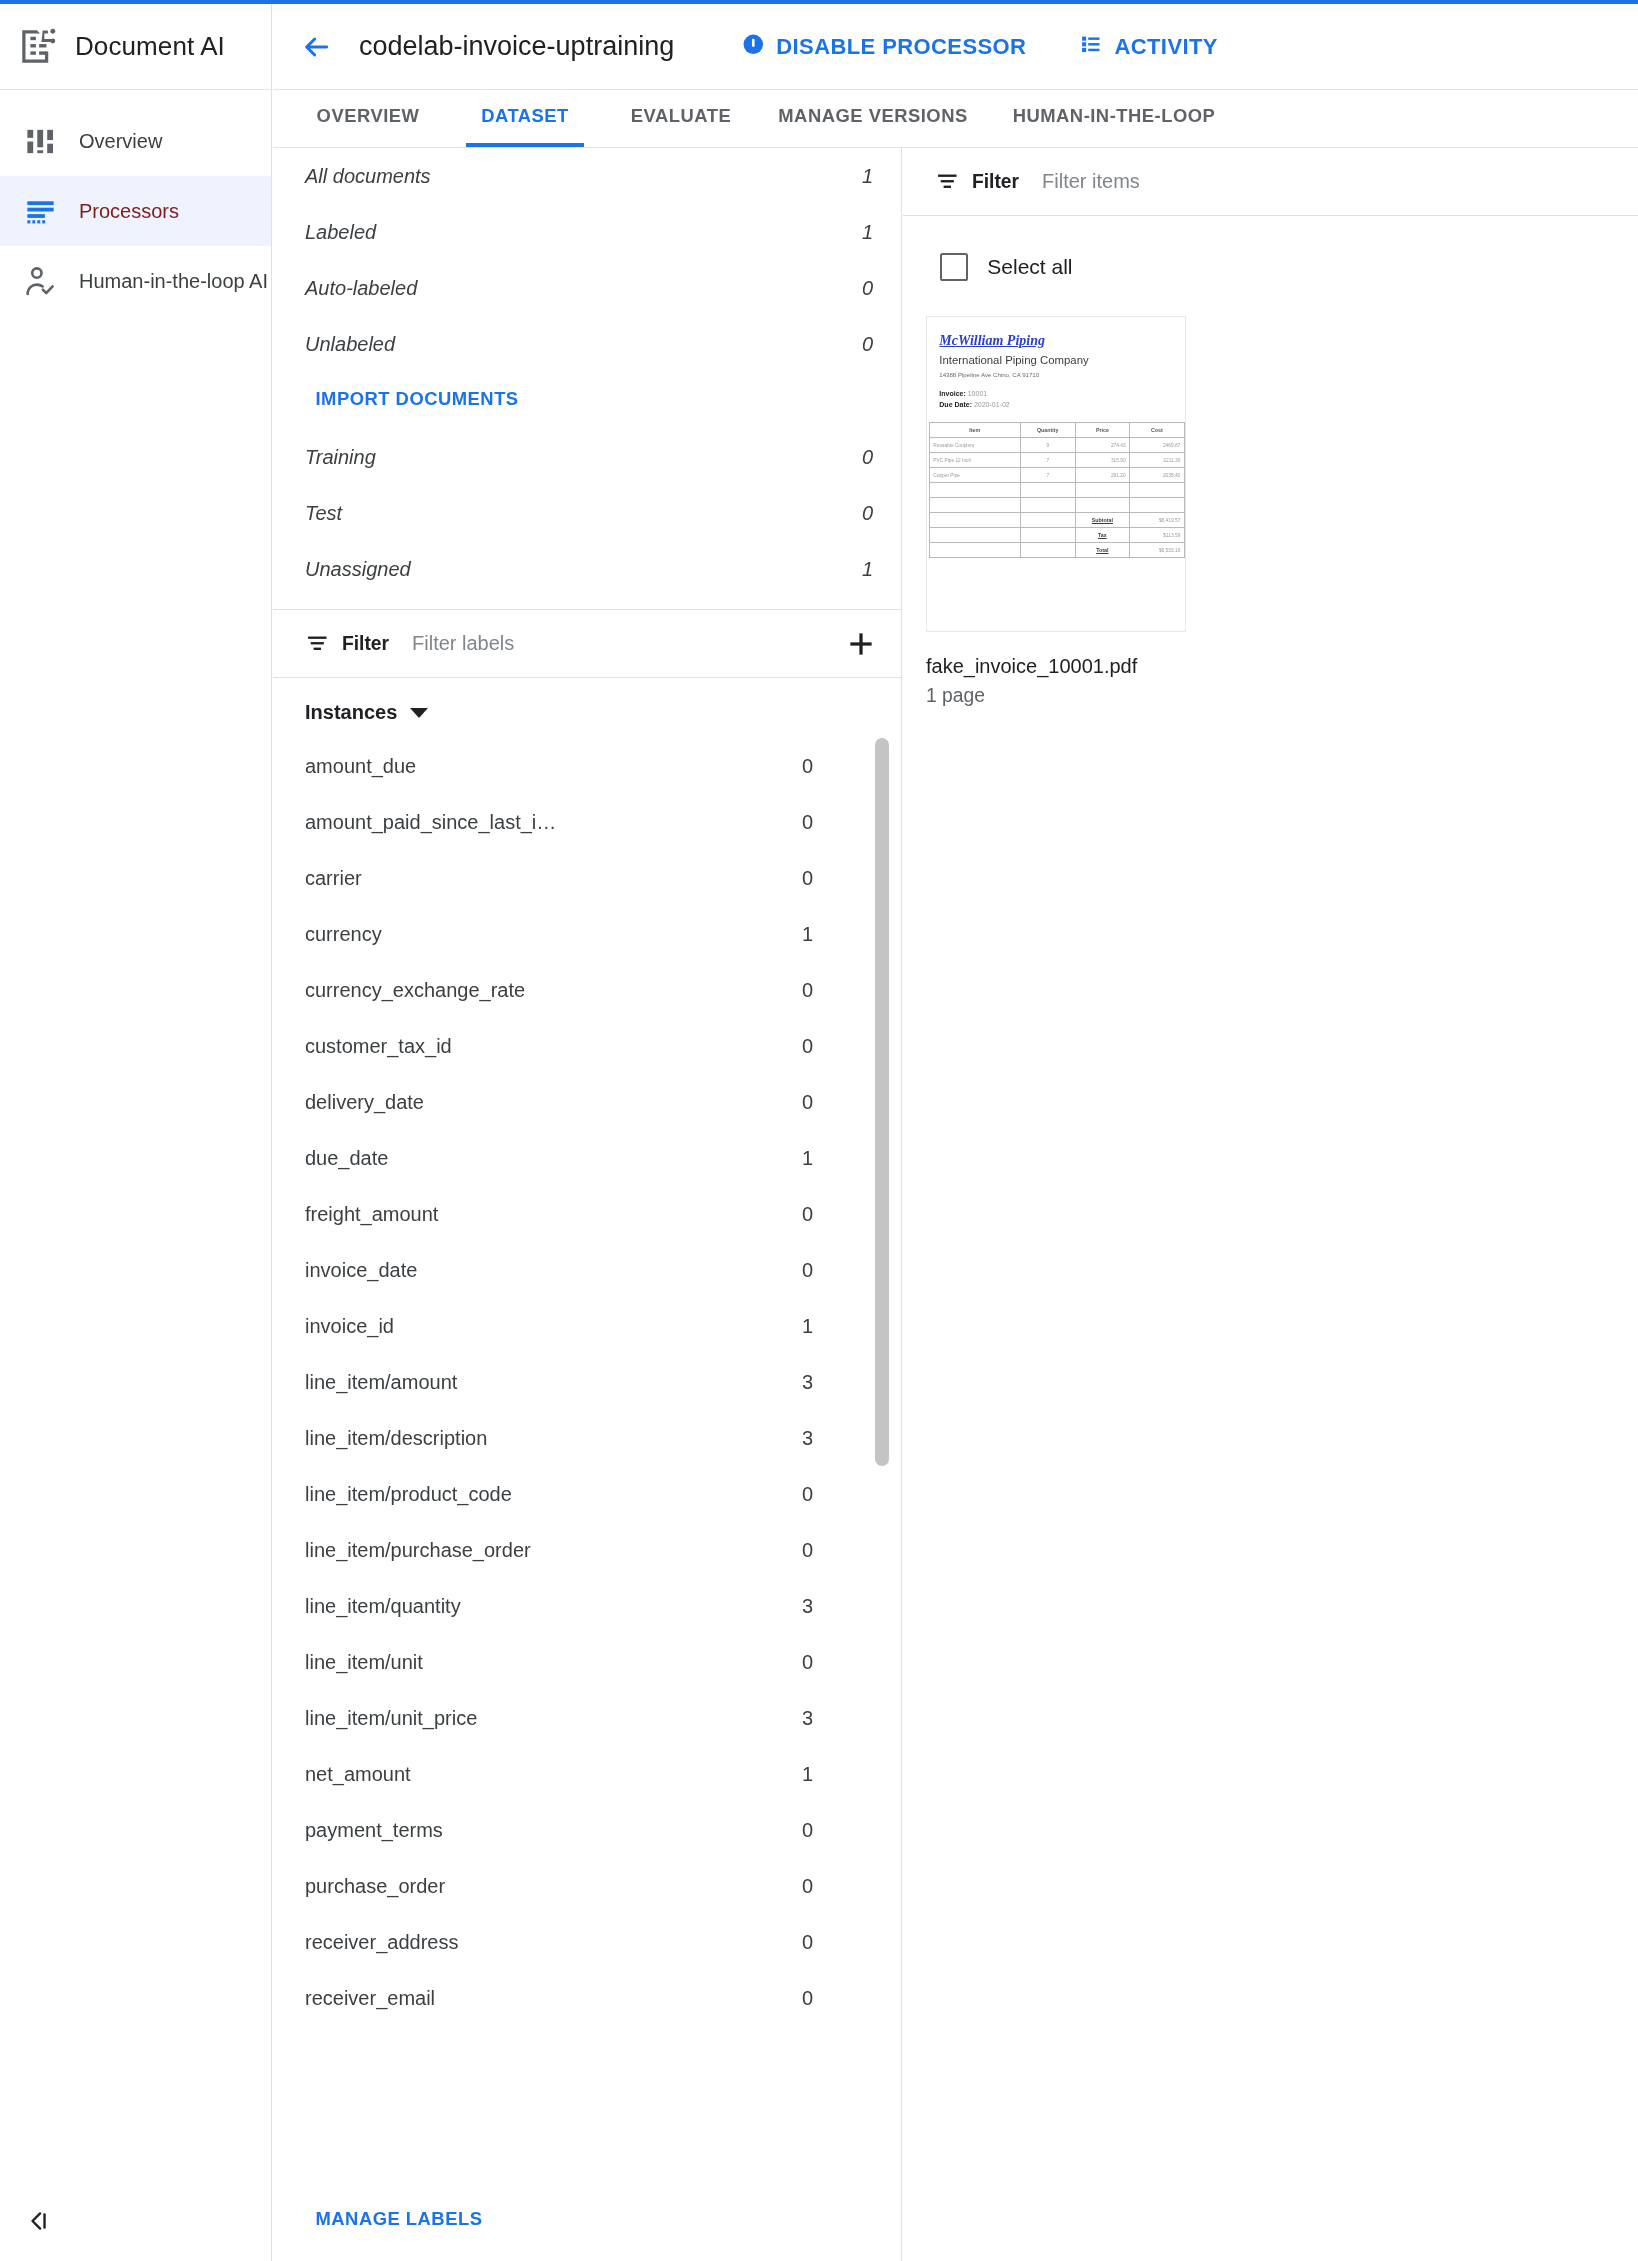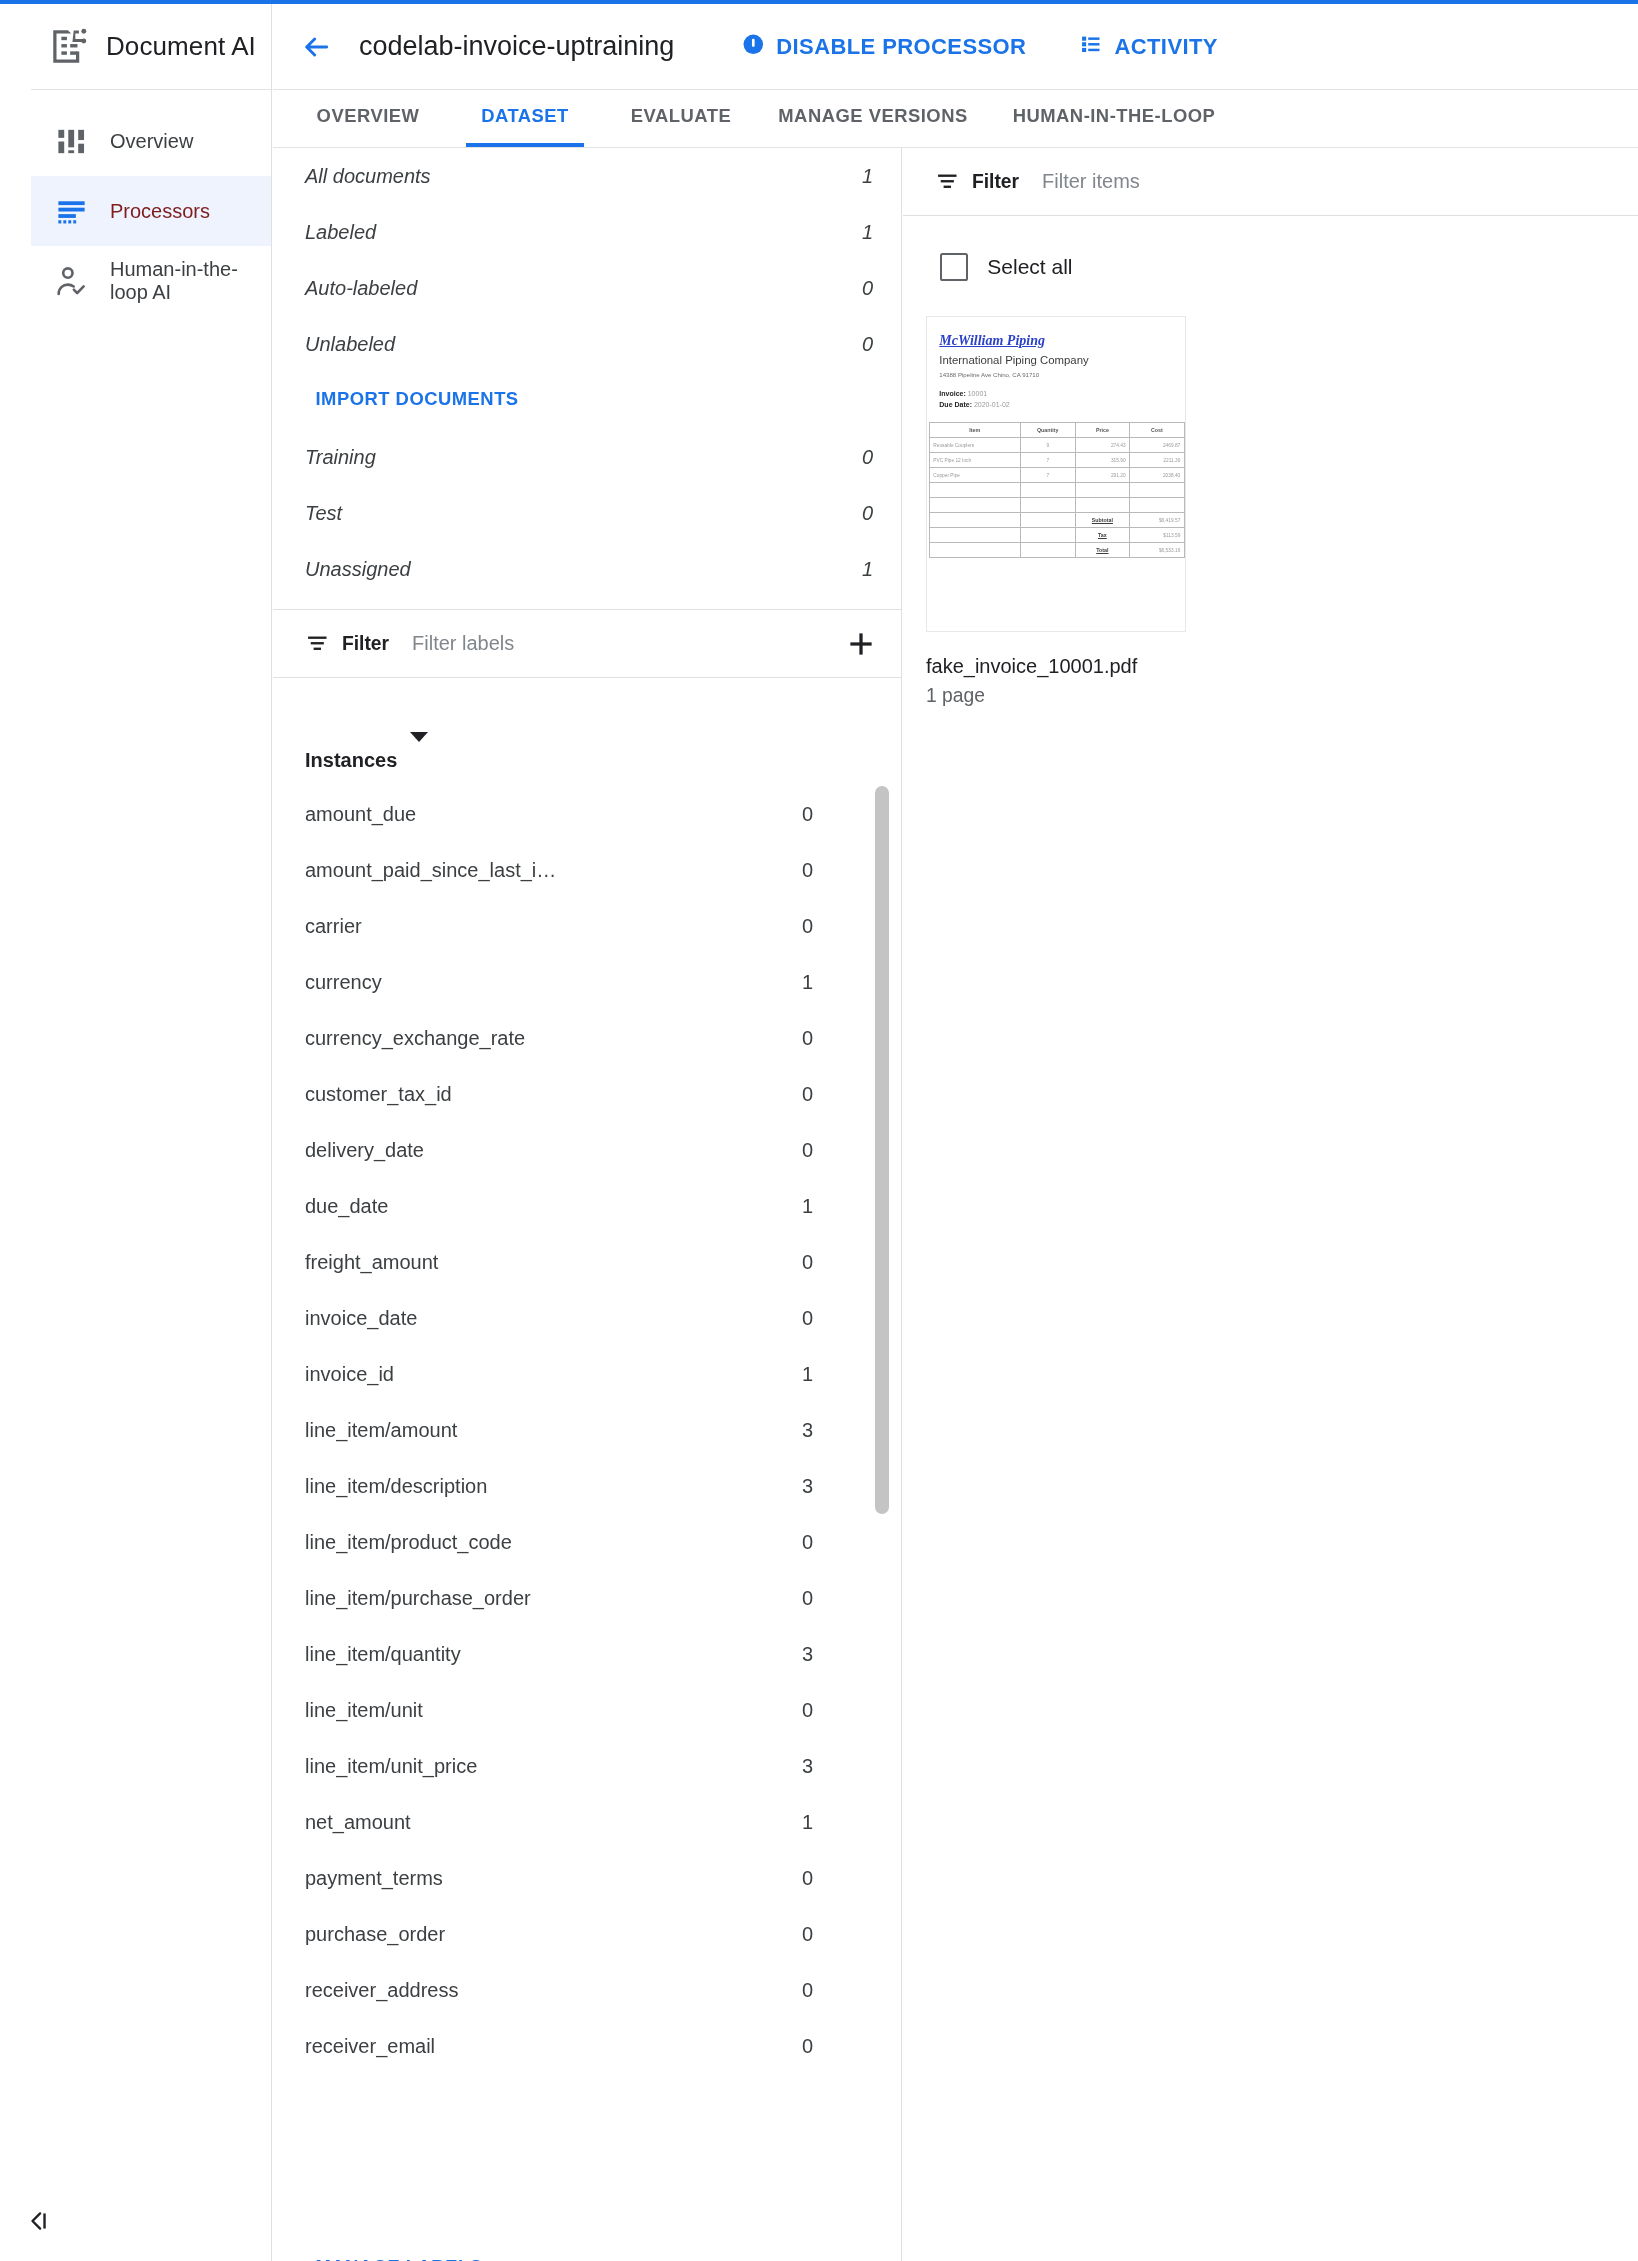--- a/index.html
+++ b/index.html
@@ -13,21 +13,21 @@
 
   
   .top-accent {
     position:absolute; top:0; left:0; width:1638px; height:4.4px;
     background:#1a73e8;
   }
 
   
   .sidebar {
     position:absolute; top:4.4px; left:0; width:272px; height:2257px;
-    background:#fff; border-right:0.9px solid #e0e0e0;padding-left:31px;
+    background:#fff; border-right:0.9px solid #e0e0e0;
   }
   .brand {
     display:flex; align-items:center; height:86px; padding-left:19.3px;
     border-bottom:0.9px solid #e3e3e3;
   }
   .brand-icon { width:39px; height:39px; flex:0 0 39px; display:block; }
   .brand-title {
     margin-left:16.7px; font-size:26px; color:#202124; letter-spacing:0.1px;
   }
   .nav { padding-top:16px; }
@@ -115,21 +115,21 @@
   .filter-icon { width:24.6px; height:24.6px; flex:0 0 24.6px; }
   .filter-word { margin-left:12.3px; font-size:19.3px; color:#202124; font-weight:bold; }
   .filter-ph { margin-left:23px; font-size:20px; color:#80868b; flex:1; }
   .plus-btn { width:35px; height:35px; display:flex; align-items:center;
     justify-content:center; cursor:pointer; }
   .plus-btn svg { width:30px; height:30px; }
 
   .instances-row {
     display:flex; align-items:center; padding:23px 0 14px 32px; cursor:pointer;
   }
-  .instances-label { font-size:20px; color:#202124; font-weight:bold;margin-top:48px; }
+  .instances-label { font-size:20px; color:#202124; font-weight:bold; }
   .caret { margin-left:12.3px; width:0;height:0;
     border-left:9.6px solid transparent; border-right:9.6px solid transparent;
     border-top:10.5px solid #202124; }
 
   .labels-scroll {
     position:relative; height:1456px; overflow:hidden;
   }
   .active-labels-hd {
     padding:23px 0 12.3px 32px; font-size:20px; color:#5f6368;
   }

